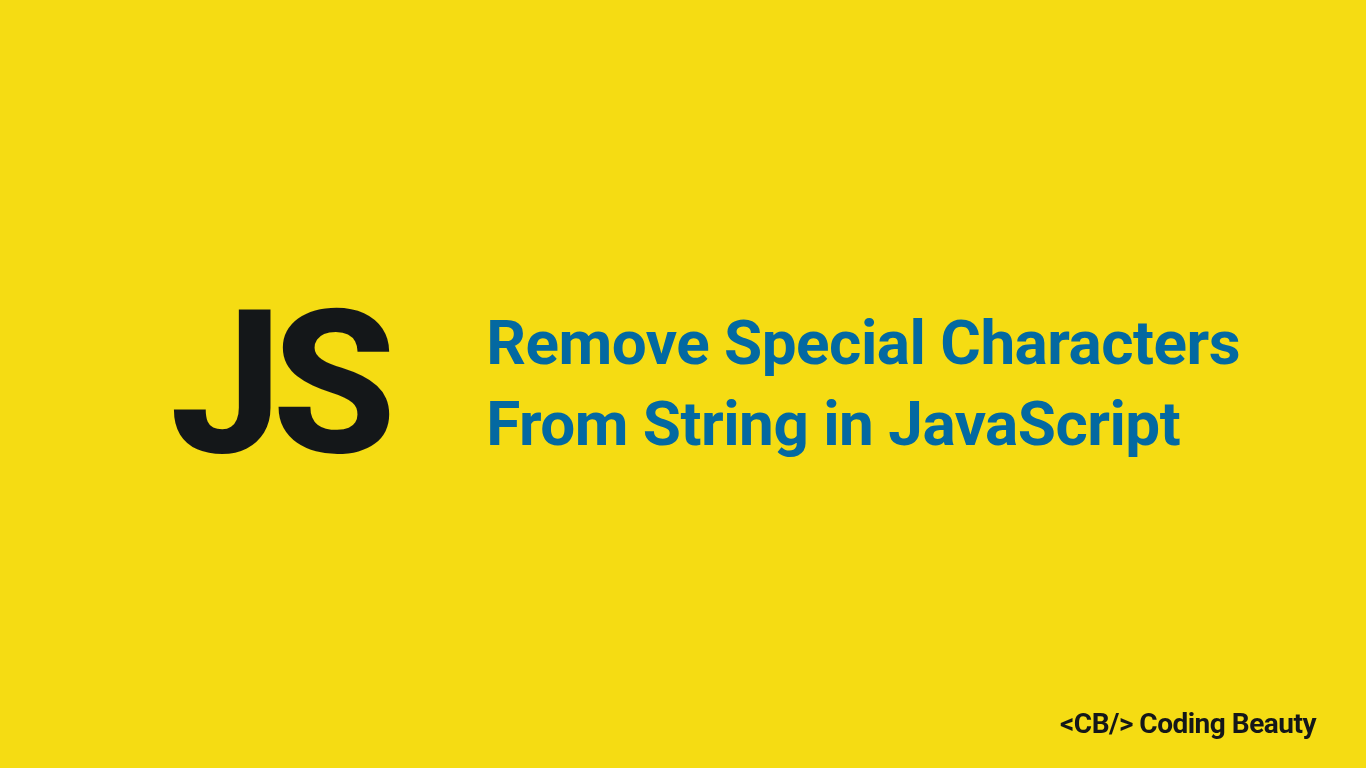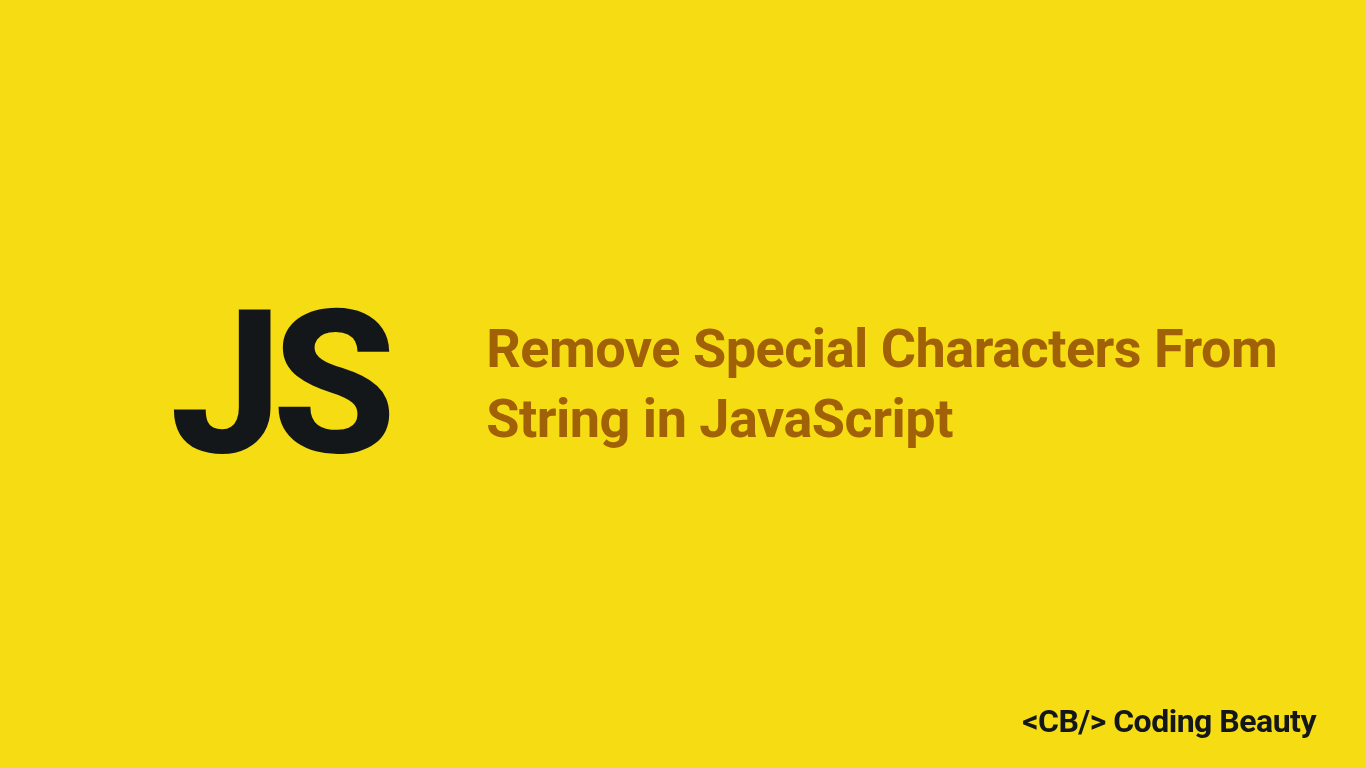--- a/index.html
+++ b/index.html
@@ -33,31 +33,31 @@
       display: flex;
       align-items: flex-end;
     }
     .js-logo .letter-j {
       display: inline-block;
     }
     .js-logo .letter-s {
       display: inline-block;
     }
     .title-text {
-      font-size: 54px;
+      font-size: 62px;
       font-weight: 700;
-      color: #a16207;
+      color: #0369a1;
       line-height: 1.3;
       letter-spacing: -0.5px;
     }
     .footer-brand {
       position: absolute;
       bottom: 28px;
       right: 50px;
-      font-size: 32px;
+      font-size: 28px;
       font-weight: 700;
       color: #141719;
       letter-spacing: -0.5px;
     }
   </style>
 </head>
 <body>
 
 <div class="content-wrapper">
   <div class="js-logo">

